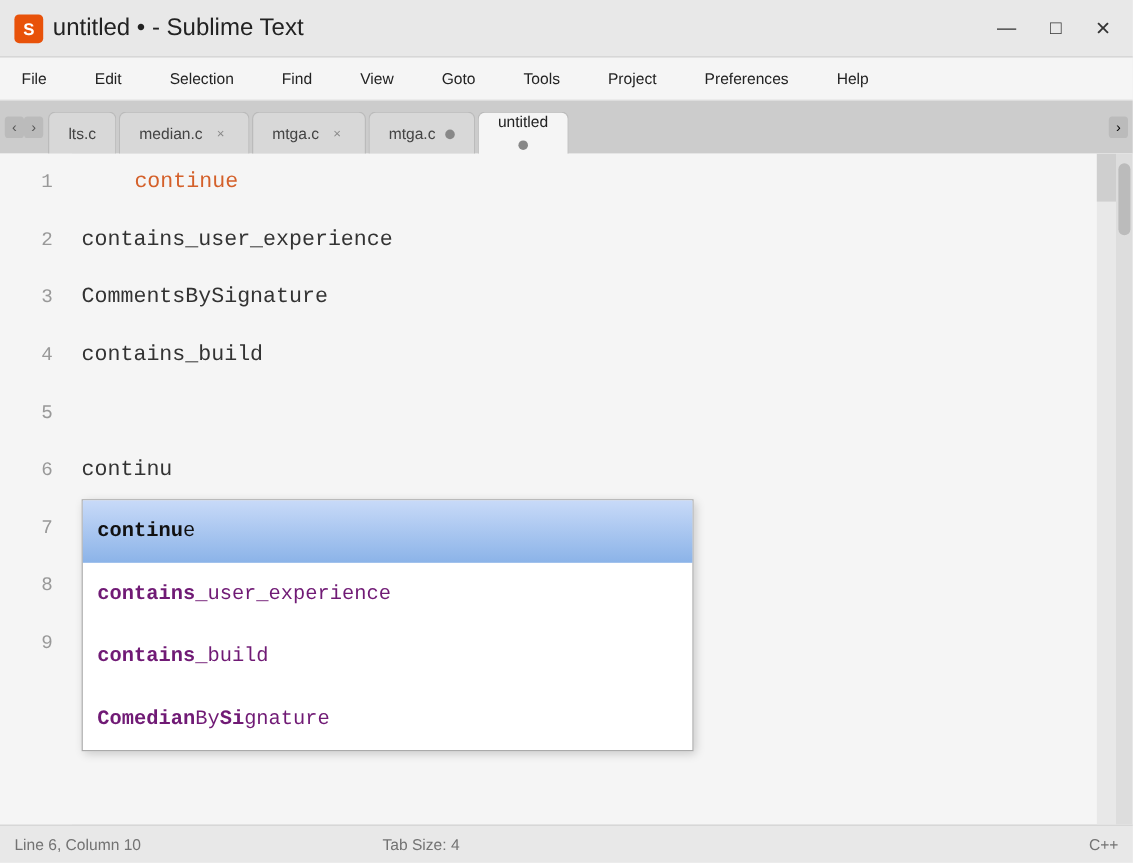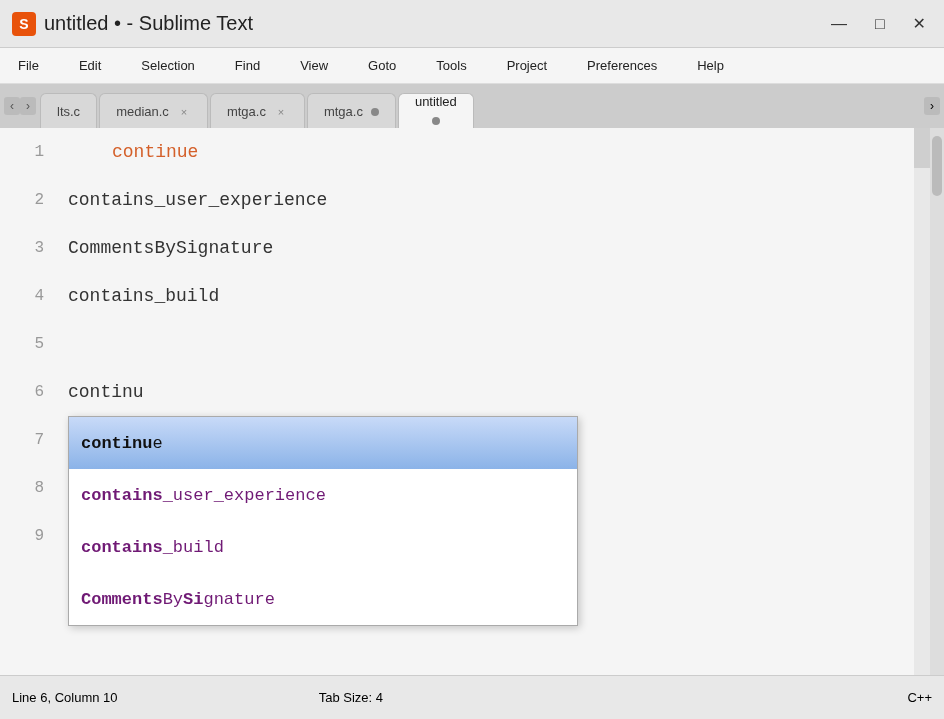--- a/index.html
+++ b/index.html
@@ -257,28 +257,28 @@
       position: absolute;
       top: 0;
       left: 0;
       right: 0;
       height: 40px;
       background: rgba(150,150,150,0.3);
     }
 
     
     #status-bar {
-      height: 44px;
+      height: 32px;
       background: #e8e8e8;
       border-top: 1px solid #ccc;
       display: flex;
       align-items: center;
       padding: 0 12px;
       font-size: 13px;
-      color: #000000;
+      color: #737373;
     }
     #status-left { flex: 1; }
     #status-mid {
       flex: 1;
     }
     #status-right {
       flex: 1;
       text-align: right;
     }
   </style>
@@ -368,21 +368,21 @@
         <div class="ac-item">
           <span class="ac-bold">contains</span>
           <span class="ac-normal">_user_experience</span>
         </div>
         <div class="ac-item">
           <span class="ac-bold">contains</span>
           <span class="ac-normal">_build</span>
         </div>
         <div class="ac-item">
           <span class="ac-bold">Co</span>
-          <span class="ac-bold">mments</span>
+          <span class="ac-bold">median</span>
           <span class="ac-normal">By</span>
           <span class="ac-bold">Si</span>
           <span class="ac-normal">gnature</span>
         </div>
       </div>
   </div>
   <div id="minimap">
     <div id="minimap-indicator"></div>
   </div>
   <div id="scrollbar">

